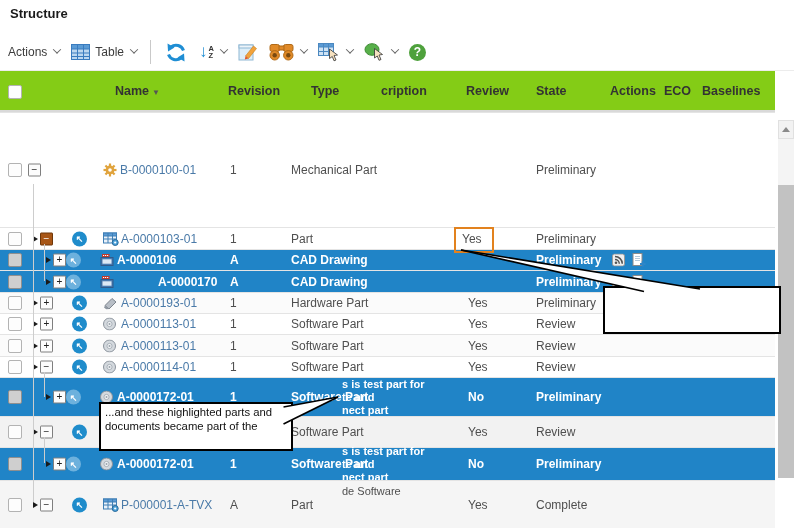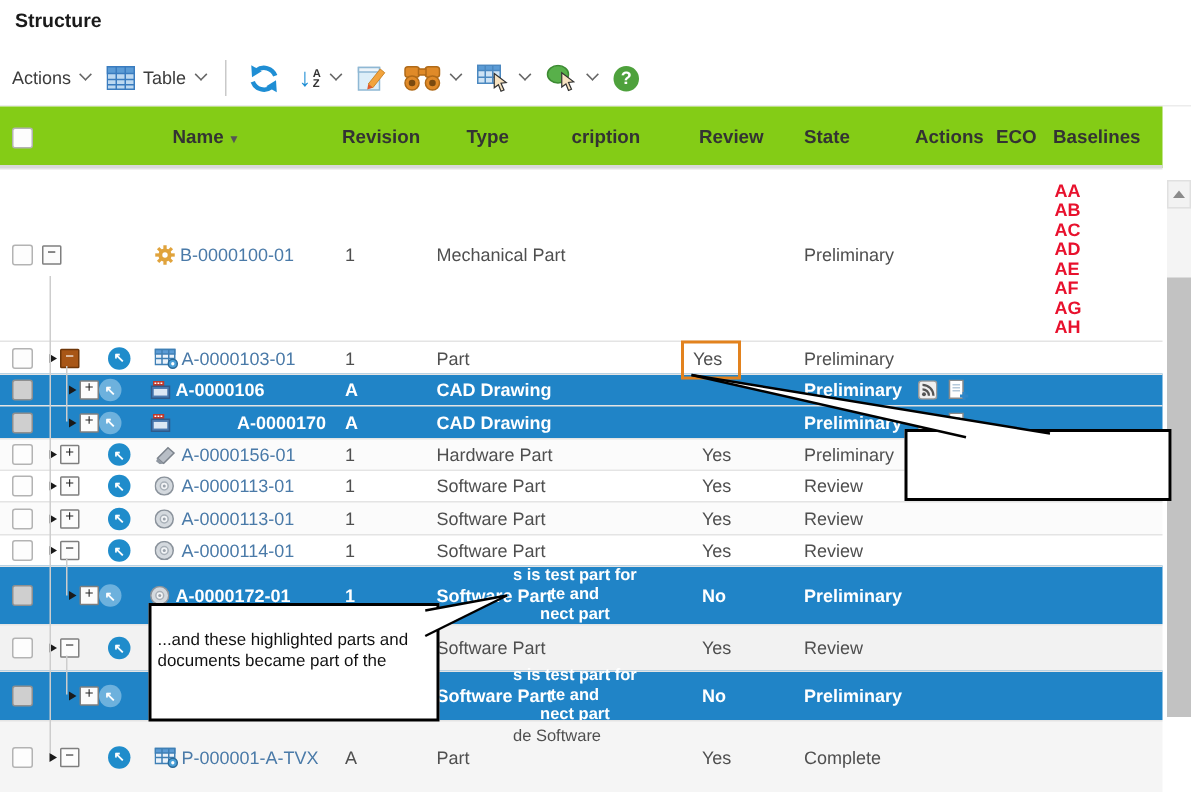--- a/index.html
+++ b/index.html
@@ -20,21 +20,21 @@
            display:inline-flex;align-items:center;justify-content:center;}
   
   #thead-line{left:0;top:70px;width:794px;height:1px;background:#ececec;}
   #thead{left:0;top:71px;width:775px;height:39px;background:#84cc16;border-bottom:2px solid #d9d9d9;}
   .hcell{position:absolute;top:13px;font-size:12.5px;font-weight:bold;color:#333;cursor:pointer;}
   .sort-caret{font-size:8px;color:#555;margin-left:3px;}
   .cb{display:inline-block;width:12px;height:12px;border:1px solid #b3b3b3;background:#fdfdfd;border-radius:2px;}
   .cb.sel{background:#cfcfcf;border-color:#8f8f8f;}
   
   .row{position:absolute;left:0;width:775px;border-top:1px solid #e4e4e4;box-sizing:border-box;}
-  .cell{position:absolute;top:50%;transform:translateY(-50%);font-size:12px;color:#4f4f4f;white-space:nowrap;text-align:center;}
+  .cell{position:absolute;top:50%;transform:translateY(-50%);font-size:12px;color:#4f4f4f;white-space:nowrap;}
   .cell.hl{color:#fff;font-weight:bold;}
   .name-link{color:#4a7aa8;cursor:pointer;}
   .name-link.hl{color:#fff;font-weight:bold;}
   .desc{font-size:11px;line-height:13px;white-space:nowrap;}
   .toggle-box{position:absolute;width:11px;height:11px;border:1px solid #7f7f7f;background:#fcfcfc;border-radius:1px;
               font-size:10px;line-height:9px;text-align:center;color:#222;top:50%;transform:translateY(-50%);cursor:pointer;}
   .toggle-box.hot{background:#a85616;border-color:#6e3608;color:#fff;}
   .tri{position:absolute;width:0;height:0;border-left:5px solid #1a1a1a;border-top:3.5px solid transparent;
        border-bottom:3.5px solid transparent;top:50%;transform:translateY(-50%);}
   .circ{position:absolute;width:15px;height:15px;border-radius:50%;background:#1f8ccb;color:#fff;font-size:9px;
@@ -185,30 +185,20 @@
             <rect x="5.9" y="0.5" width="2.2" height="13" transform="rotate(-45 7 7)"></rect>
             <circle cx="7" cy="7" r="4.4"></circle>
           </g>
           <circle cx="7" cy="7" r="1.8" fill="#fff"></circle>
         </svg>
       </span>
       <span class="cell name-link" style="left: 120px;">B-0000100-01</span>
       <span class="cell" style="left: 230px;">1</span>
       <span class="cell" style="left: 291px;">Mechanical Part</span>
       <span class="cell" style="left: 536px;">Preliminary</span>
-      <div class="abs" style="left: 703px; top: 8px;">
-        <div class="bl">AA</div>
-        <div class="bl">AB</div>
-        <div class="bl">AC</div>
-        <div class="bl">AD</div>
-        <div class="bl">AE</div>
-        <div class="bl">AF</div>
-        <div class="bl">AG</div>
-        <div class="bl">AH</div>
-      </div>
     </div>
     <div class="row" style="top: 227px; height: 22px; background: rgb(255, 255, 255);">
       <span class="cb rowcb"></span>
       <span class="tri" style="left: 33px;"></span>
       <span class="toggle-box hot" style="left: 40px;">−</span>
       <span class="circ" style="left: 72px;">↖</span>
       <span class="ticon" style="left: 103px;">
         <svg width="16" height="14" viewBox="0 0 16 14">
           <rect x="0.5" y="1" width="13" height="10" fill="#eaf2fa" stroke="#3f7fb5"></rect>
           <rect x="0.5" y="1" width="13" height="3" fill="#5b9bd5" stroke="#3f7fb5"></rect>
@@ -309,21 +299,21 @@
       <span class="cb rowcb"></span>
       <span class="tri" style="left: 33px;"></span>
       <span class="toggle-box" style="left: 40px;">+</span>
       <span class="circ" style="left: 72px;">↖</span>
       <span class="ticon" style="left: 103px;">
         <svg width="14" height="13" viewBox="0 0 14 13">
           <polygon points="2,9 9,2 13,5.5 6,12.5" fill="#b8bec6" stroke="#7c838c"></polygon>
           <polygon points="2,9 6,12.5 3.5,13 1,11" fill="#8f97a1"></polygon>
         </svg>
       </span>
-      <span class="cell name-link" style="left: 121px;">A-0000156-01</span>
+      <span class="cell name-link" style="left: 121px;">A-0000193-01</span>
       <span class="cell" style="left: 230px;">1</span>
       <span class="cell" style="left: 291px;">Hardware Part</span>
       <span class="cell" style="left: 468px;">Yes</span>
       <span class="cell" style="left: 536px;">Preliminary</span>
     </div>
     <div class="row" style="top: 313px; height: 21px; background: rgb(255, 255, 255);">
       <span class="cb rowcb"></span>
       <span class="tri" style="left: 33px;"></span>
       <span class="toggle-box" style="left: 40px;">+</span>
       <span class="circ" style="left: 72px;">↖</span>
@@ -467,21 +457,21 @@
 
 <div class="conn" style="left:33px;top:184px;height:318px;"></div>
 <div class="conn" style="left:44px;top:244px;height:37px;"></div>
 <div class="conn" style="left:44px;top:372px;height:25px;"></div>
 <div class="conn" style="left:44px;top:437px;height:26px;"></div>
 
 <div class="abs" id="phantom-box" style="z-index:20;"></div>
 
 <div class="callout" id="callout1" style="left:603px;top:286px;width:160px;height:34px;">
 </div>
-<div class="callout" id="callout2" style="left:99px;top:402px;width:182px;height:41px;padding:17px 4px;">
+<div class="callout" id="callout2" style="left:99px;top:402px;width:182px;height:41px;padding:2px 4px;">
   <div>...and these highlighted parts and</div>
   <div>documents became part of the</div>
 </div>
 
 <svg class="abs" id="beaks" width="794" height="528" viewBox="0 0 794 528">
   <polygon points="461,250 700,289 644,291.5" fill="#ffffff"></polygon>
   <line x1="461" y1="250" x2="700" y2="289" stroke="#000" stroke-width="1.6"></line>
   <line x1="461" y1="250" x2="644" y2="291.5" stroke="#000" stroke-width="1.6"></line>
   <polygon points="338,397 283.5,407 283.5,424" fill="#ffffff"></polygon>
   <line x1="338" y1="397" x2="283.5" y2="407" stroke="#000" stroke-width="1.6"></line>

